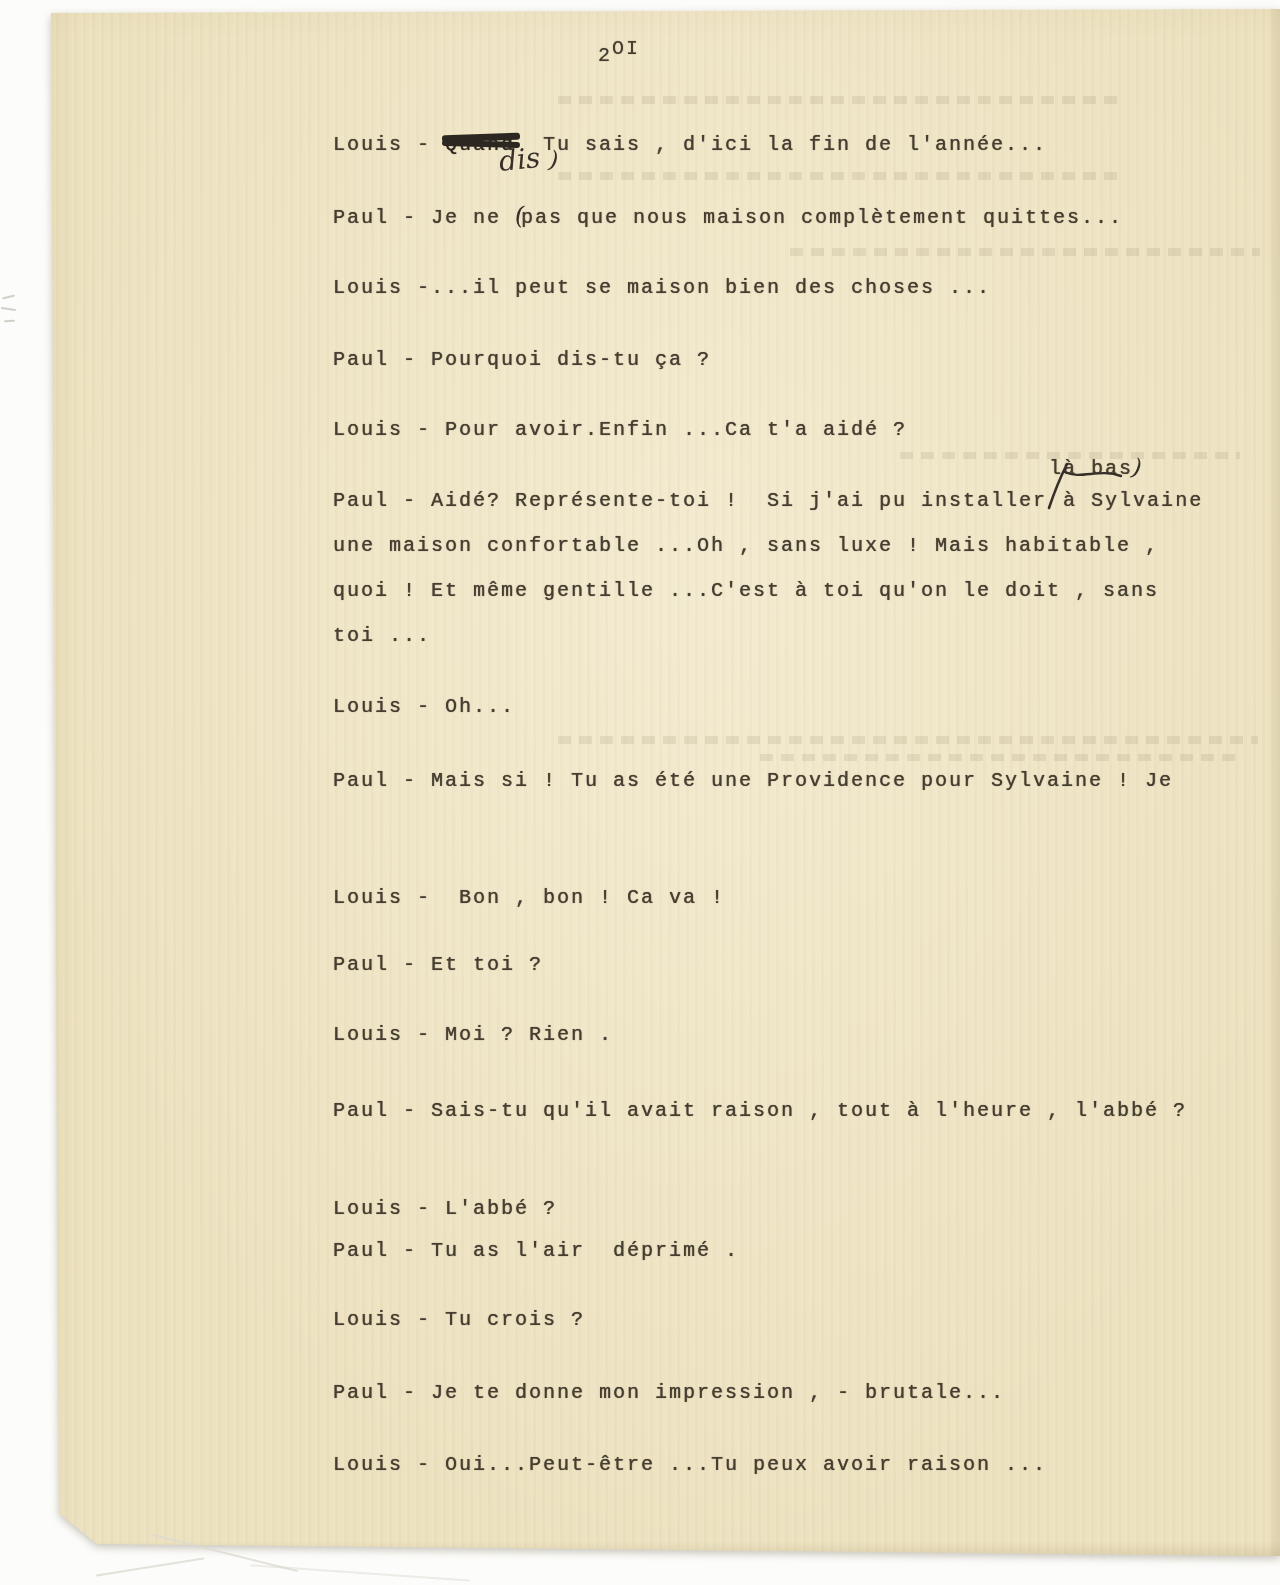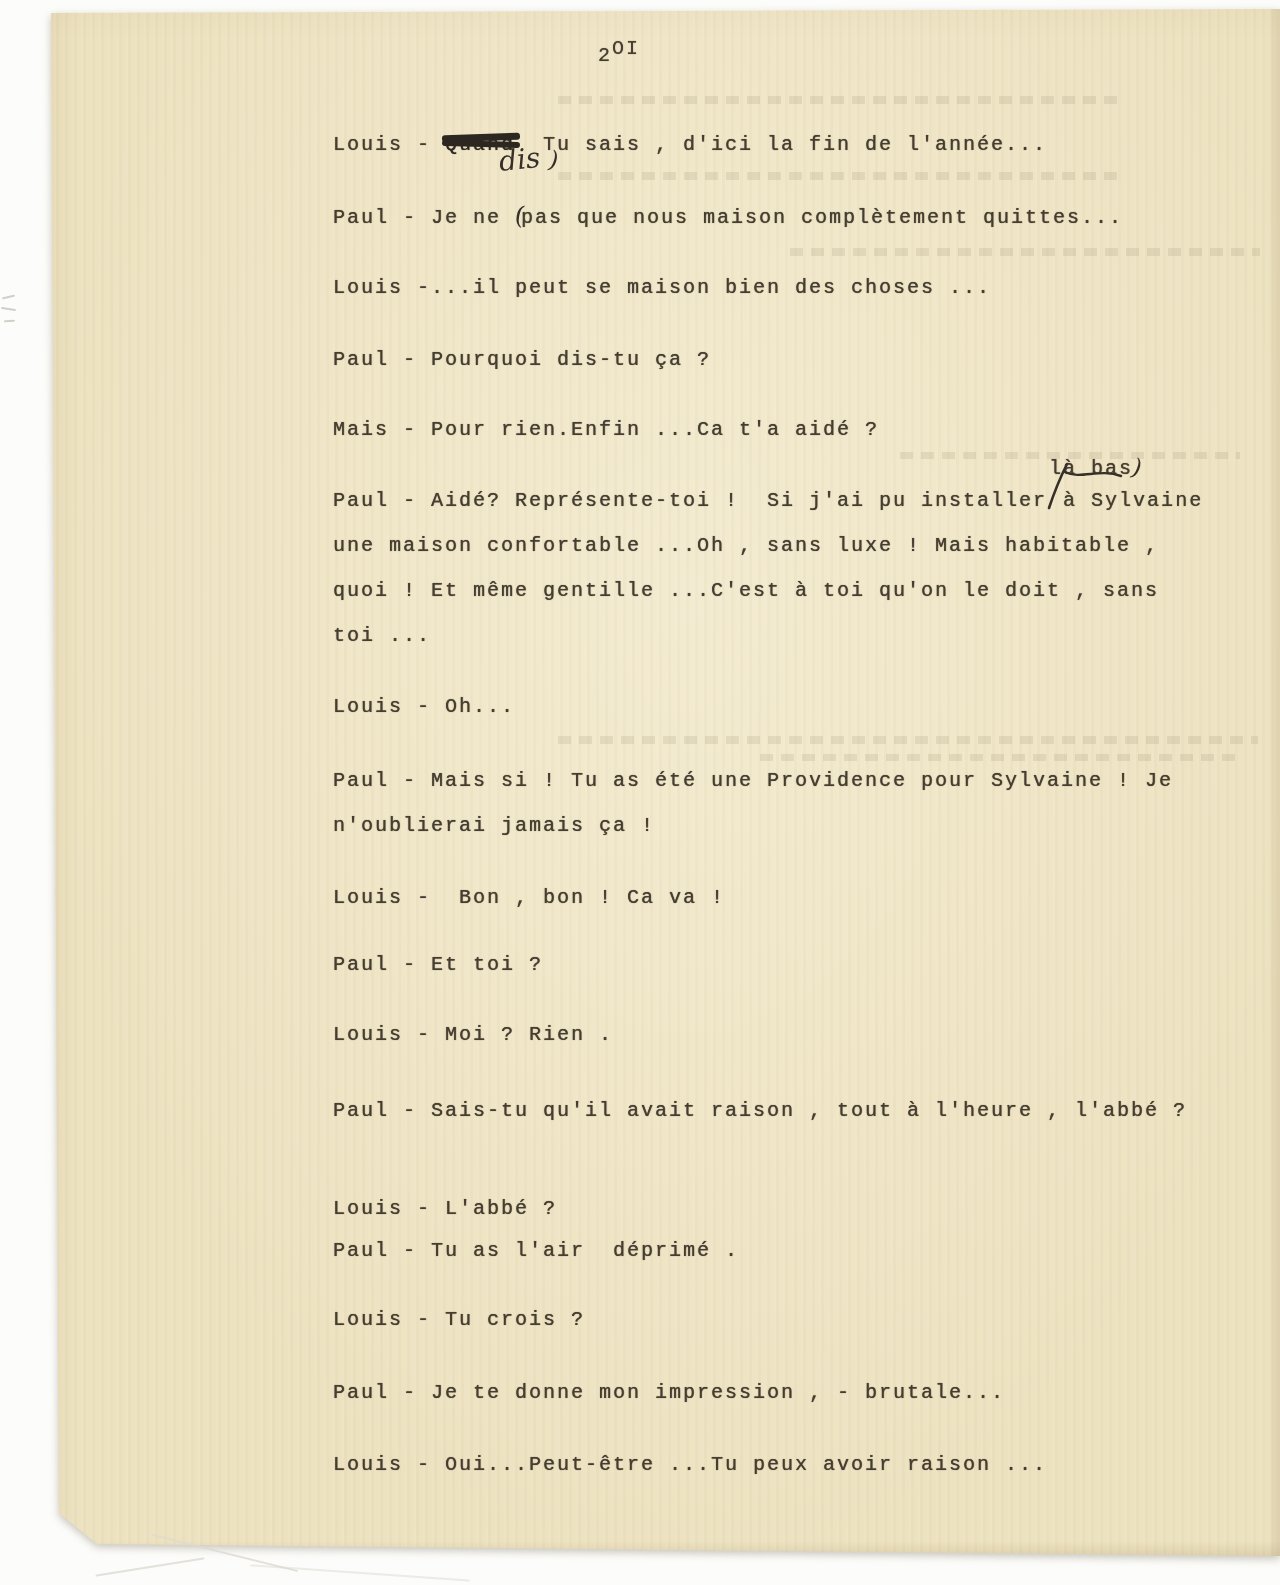--- a/index.html
+++ b/index.html
@@ -140,37 +140,36 @@
   <div class="pagenum"><span class="pn-lead">2</span><span class="pn-rest">OI</span></div>
 
   <div class="line" style="top:122px"><span>Louis - </span><span class="struck">Quand</span><span>  Tu sais , d'ici la fin de l'année...</span></div>
 
   <div class="line" style="top:192px"><span>Paul - Je ne </span><span class="ins2"><span class="hw-word">dis</span><span class="hw-close2">)</span><span class="hw-open">(</span></span><span>pas que nous maison complètement quittes...</span></div>
 
   <div class="line" style="top:265px"><span>Louis -...il peut se maison bien des choses ...</span></div>
 
   <div class="line" style="top:337px"><span>Paul - Pourquoi dis-tu ça ?</span></div>
 
-  <div class="line" style="top:407px"><span>Mais - Pour rien.Enfin ...Ca t'a aidé ?</span></div>
+  <div class="line" style="top:407px"><span>Louis - Pour avoir.Enfin ...Ca t'a aidé ?</span></div>
 
   <div class="block" style="top:478px">
     <div class="pline"><span>Paul - Aidé? Représente-toi !  Si j'ai pu installer</span><span class="ins6"><span class="ins-above"><span>là bas</span><span class="ins-paren">)</span></span><svg class="ins-stroke" width="120" height="64" viewBox="0 0 120 64">
             <path d="M12,58 C16,46 22,30 30,14" stroke="#37302a" stroke-width="2.6" fill="none" stroke-linecap="round"></path>
             <path d="M28,22 C44,30 62,18 84,26" stroke="#37302a" stroke-width="2.4" fill="none" stroke-linecap="round"></path>
           </svg></span><span>à Sylvaine</span></div>
     <div class="pline"><span>une maison confortable ...Oh , sans luxe ! Mais habitable ,</span></div>
     <div class="pline"><span>quoi ! Et même gentille ...C'est à toi qu'on le doit , sans</span></div>
     <div class="pline"><span>toi ...</span></div>
   </div>
 
   <div class="line" style="top:684px"><span>Louis - Oh...</span></div>
 
   <div class="block" style="top:758px">
     <div class="pline"><span>Paul - Mais si ! Tu as été une Providence pour Sylvaine ! Je</span></div>
-    <div class="pline"><span>n'oublierai jamais ça !</span></div>
   </div>
 
   <div class="line" style="top:875px"><span>Louis -  Bon , bon ! Ca va !</span></div>
 
   <div class="line" style="top:942px"><span>Paul - Et toi ?</span></div>
 
   <div class="line" style="top:1012px"><span>Louis - Moi ? Rien .</span></div>
 
   <div class="line" style="top:1088px"><span>Paul - Sais-tu qu'il avait raison , tout à l'heure , l'abbé ?</span></div>
 

